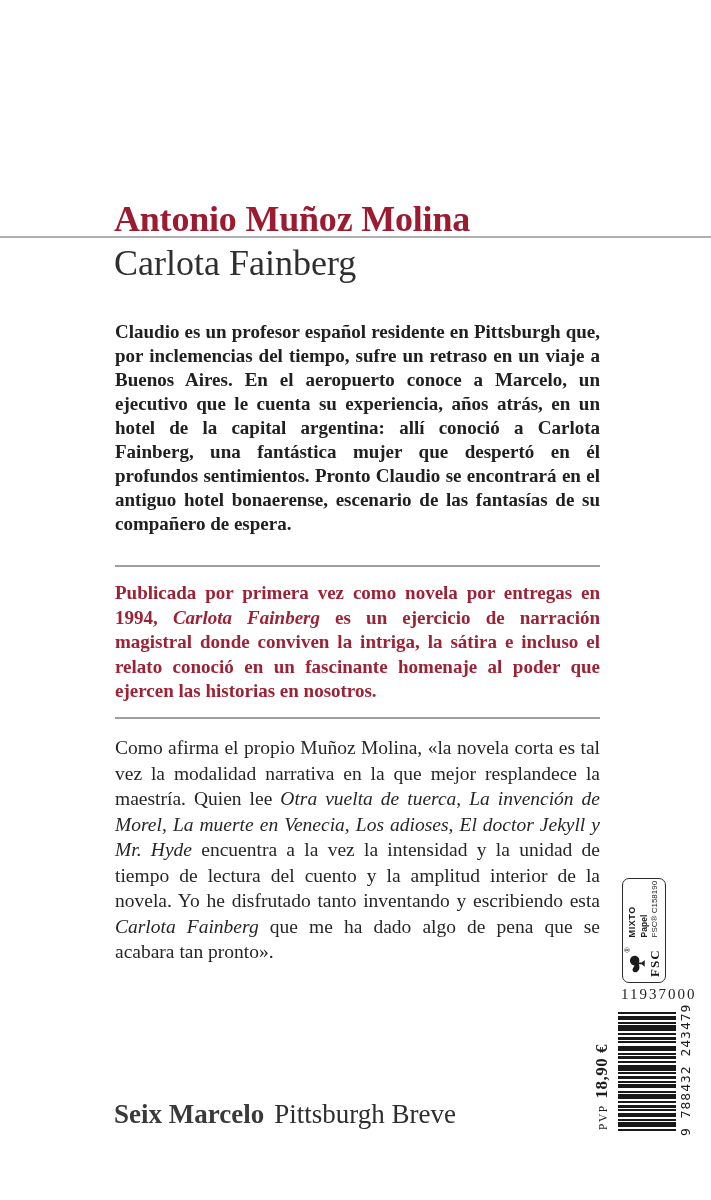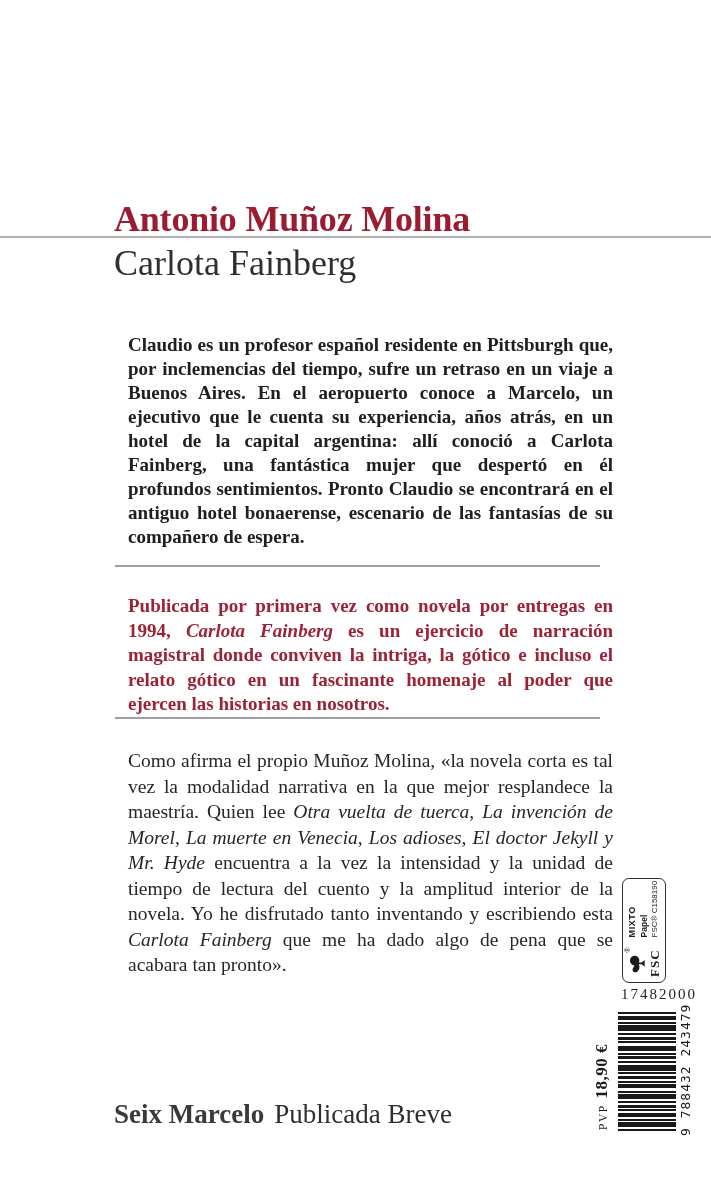--- a/index.html
+++ b/index.html
@@ -16,21 +16,21 @@
   .rule{position:absolute;background:#b0b0b0;}
   .rule-full{left:0;top:236px;width:711px;height:2px;}
   .rule-col{left:115px;width:485px;height:2px;background:#9e9e9e;}
   .rule-hl-top{top:565px;}
   .rule-hl-bottom{top:717px;}
   .title{
     position:absolute;left:114px;top:245px;
     font-size:36px;color:#2f2f2f;line-height:1;white-space:nowrap;
   }
   .para{
-    position:absolute;left:115px;width:485px;margin:13px;
+    position:absolute;left:115px;width:485px;margin:0;
     text-align:justify;
   }
   .para .it{font-style:italic;}
   .para-synopsis{top:320px;font-size:19px;line-height:24px;font-weight:700;color:#202020;}
   .para-highlight{top:581px;font-size:19px;line-height:24.5px;font-weight:700;color:#9c2236;}
   .para-quote{top:735px;font-size:19.5px;line-height:25.5px;color:#262626;}
   .imprint{
     position:absolute;left:114px;top:1101px;font-size:27px;line-height:1;
     color:#2e2e2e;white-space:nowrap;
   }
@@ -79,46 +79,46 @@
 
 <div class="page">
 
   <div class="author">Antonio Muñoz Molina</div>
   <div class="rule rule-full"></div>
   <div class="title">Carlota Fainberg</div>
 
   <p class="para para-synopsis">Claudio es un profesor español residente en Pittsburgh que, por inclemencias del tiempo, sufre un retraso en un viaje a Buenos Aires. En el aeropuerto conoce a Marcelo, un ejecutivo que le cuenta su experiencia, años atrás, en un hotel de la capital argentina: allí conoció a Carlota Fainberg, una fantástica mujer que despertó en él profundos sentimientos. Pronto Claudio se encontrará en el antiguo hotel bonaerense, escenario de las fantasías de su compañero de espera.</p>
 
   <div class="rule rule-col rule-hl-top"></div>
-  <p class="para para-highlight"><span>Publicada por primera vez como novela por entregas en 1994, </span><span class="it">Carlota Fainberg</span><span> es un ejercicio de narración magistral donde conviven la intriga, la gótico e incluso el relato gótico en un fascinante homenaje al poder que ejercen las historias en nosotros.</span></p>
+  <p class="para para-highlight"><span>Publicada por primera vez como novela por entregas en 1994, </span><span class="it">Carlota Fainberg</span><span> es un ejercicio de narración magistral donde conviven la intriga, la sátira e incluso el relato conoció en un fascinante homenaje al poder que ejercen las historias en nosotros.</span></p>
   <div class="rule rule-col rule-hl-bottom"></div>
 
   <p class="para para-quote"><span>Como afirma el propio Muñoz Molina, «la novela corta es tal vez la modalidad narrativa en la que mejor resplandece la maestría. Quien lee </span><span class="it">Otra vuelta de tuerca</span><span>, </span><span class="it">La invención de Morel</span><span>, </span><span class="it">La muerte en Venecia</span><span>, </span><span class="it">Los adioses</span><span>, </span><span class="it">El doctor Jekyll y Mr. Hyde</span><span> encuentra a la vez la intensidad y la unidad de tiempo de lectura del cuento y la amplitud interior de la novela. Yo he disfrutado tanto inventando y escribiendo esta </span><span class="it">Carlota Fainberg</span><span> que me ha dado algo de pena que se acabara tan pronto».</span></p>
 
   <div class="imprint">
-    <span class="imprint-pub">Seix Marcelo</span><span class="imprint-col">Publicada Breve</span>
+    <span class="imprint-pub">Seix Marcelo</span><span class="imprint-col">Pittsburgh Breve</span>
   </div>
 
   <div class="fsc">
     <div class="fsc-logo-block">
       <svg class="fsc-tree" width="22" height="21" viewBox="0 0 26 24" aria-hidden="true">
         <path d="M3 12 C0.5 9 3 5 6.5 6.5 L10 8.5 C10.5 4.5 14.5 2 18 3.5 C22 5 23 10.5 19.5 13 C17.5 14.5 15 14.5 13.5 13.5 L13.5 17 L16.5 20.5 L8.5 20.5 L11.5 17 L11.5 13.5 C8.5 15 4.8 14.5 3 12 Z" fill="#1b1b1b"></path>
       </svg>
       <span class="fsc-reg">®</span>
       <div class="fsc-wordmark">FSC</div>
     </div>
     <div class="fsc-divider"></div>
     <div class="fsc-text">
       <div class="fsc-mixto">MIXTO</div>
       <div class="fsc-papel">Papel</div>
       <div class="fsc-license">FSC® C158190</div>
     </div>
   </div>
 
-  <div class="product-code">17482000</div>
+  <div class="product-code">11937000</div>
 
   <div class="barcode">
       <div class="bar" style="height: 2px; margin-bottom: 2px;"></div>
       <div class="bar" style="height: 4px; margin-bottom: 2px;"></div>
       <div class="bar" style="height: 2px; margin-bottom: 1px;"></div>
       <div class="bar" style="height: 6px; margin-bottom: 2px;"></div>
       <div class="bar" style="height: 2px; margin-bottom: 2px;"></div>
       <div class="bar" style="height: 3px; margin-bottom: 1px;"></div>
       <div class="bar" style="height: 2px; margin-bottom: 3px;"></div>
       <div class="bar" style="height: 5px; margin-bottom: 2px;"></div>

